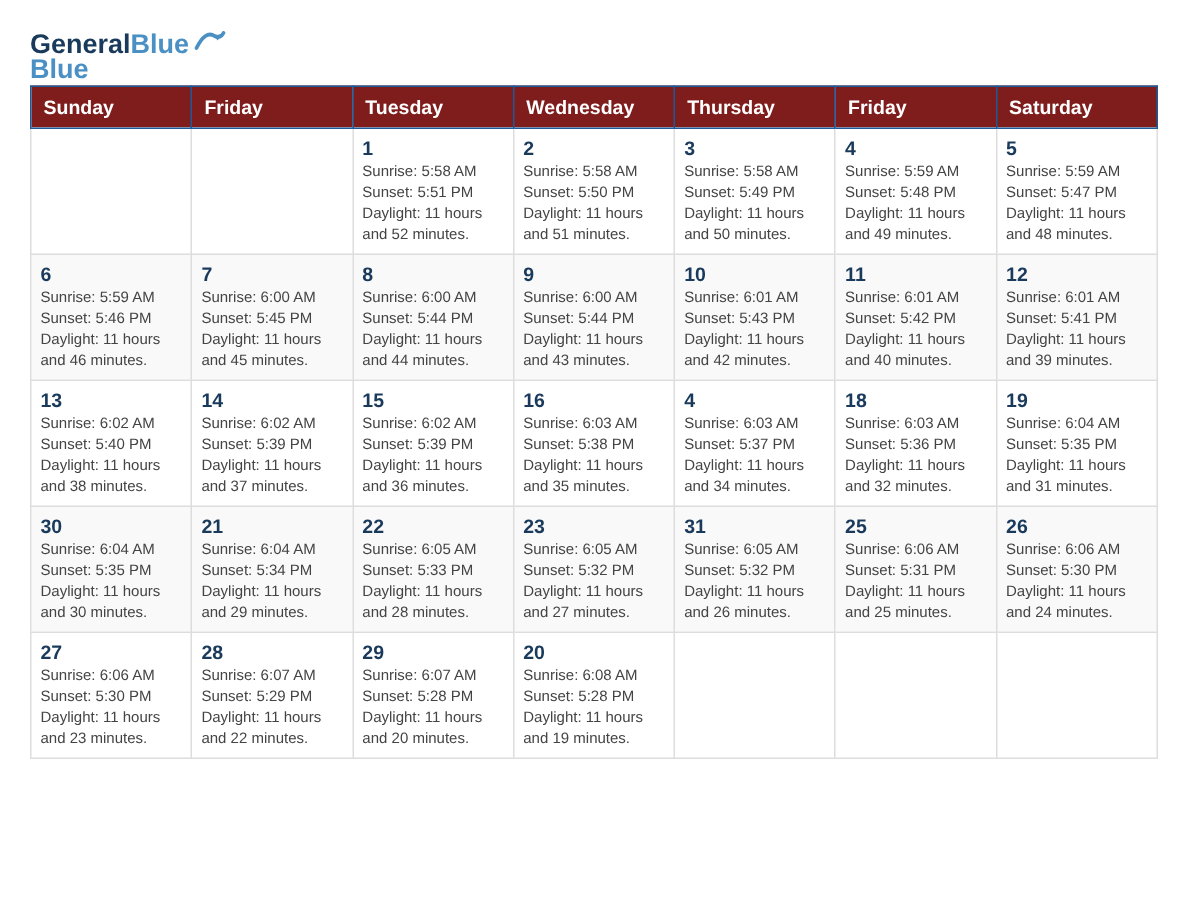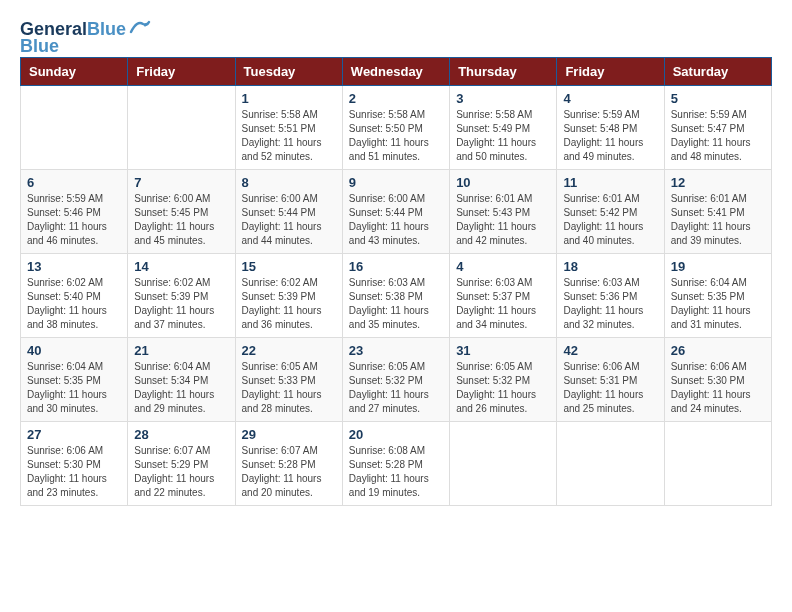--- a/index.html
+++ b/index.html
@@ -237,21 +237,21 @@
         </td>
         <td>
           <span class="day-num">19</span>
           <div class="day-info" style="white-space: pre-line;">Sunrise: 6:04 AM
 Sunset: 5:35 PM
 Daylight: 11 hours and 31 minutes.</div>
         </td>
       </tr>
       <tr>
         <td>
-          <span class="day-num">40</span>
+          <span class="day-num">30</span>
           <div class="day-info" style="white-space: pre-line;">Sunrise: 6:04 AM
 Sunset: 5:35 PM
 Daylight: 11 hours and 30 minutes.</div>
         </td>
         <td>
           <span class="day-num">21</span>
           <div class="day-info" style="white-space: pre-line;">Sunrise: 6:04 AM
 Sunset: 5:34 PM
 Daylight: 11 hours and 29 minutes.</div>
         </td>
@@ -267,21 +267,21 @@
 Sunset: 5:32 PM
 Daylight: 11 hours and 27 minutes.</div>
         </td>
         <td>
           <span class="day-num">31</span>
           <div class="day-info" style="white-space: pre-line;">Sunrise: 6:05 AM
 Sunset: 5:32 PM
 Daylight: 11 hours and 26 minutes.</div>
         </td>
         <td>
-          <span class="day-num">42</span>
+          <span class="day-num">25</span>
           <div class="day-info" style="white-space: pre-line;">Sunrise: 6:06 AM
 Sunset: 5:31 PM
 Daylight: 11 hours and 25 minutes.</div>
         </td>
         <td>
           <span class="day-num">26</span>
           <div class="day-info" style="white-space: pre-line;">Sunrise: 6:06 AM
 Sunset: 5:30 PM
 Daylight: 11 hours and 24 minutes.</div>
         </td>

